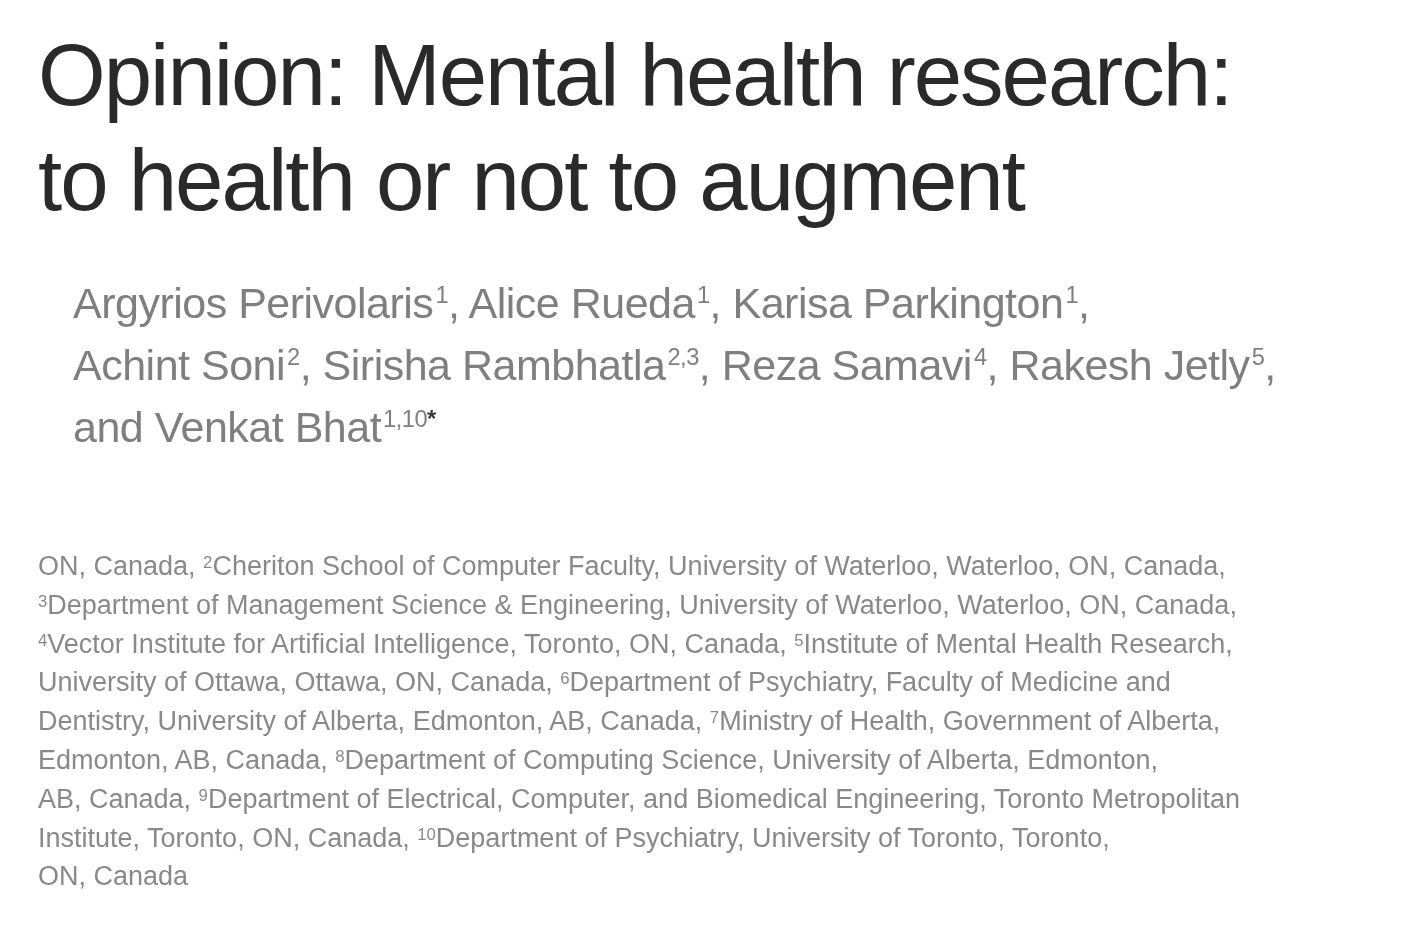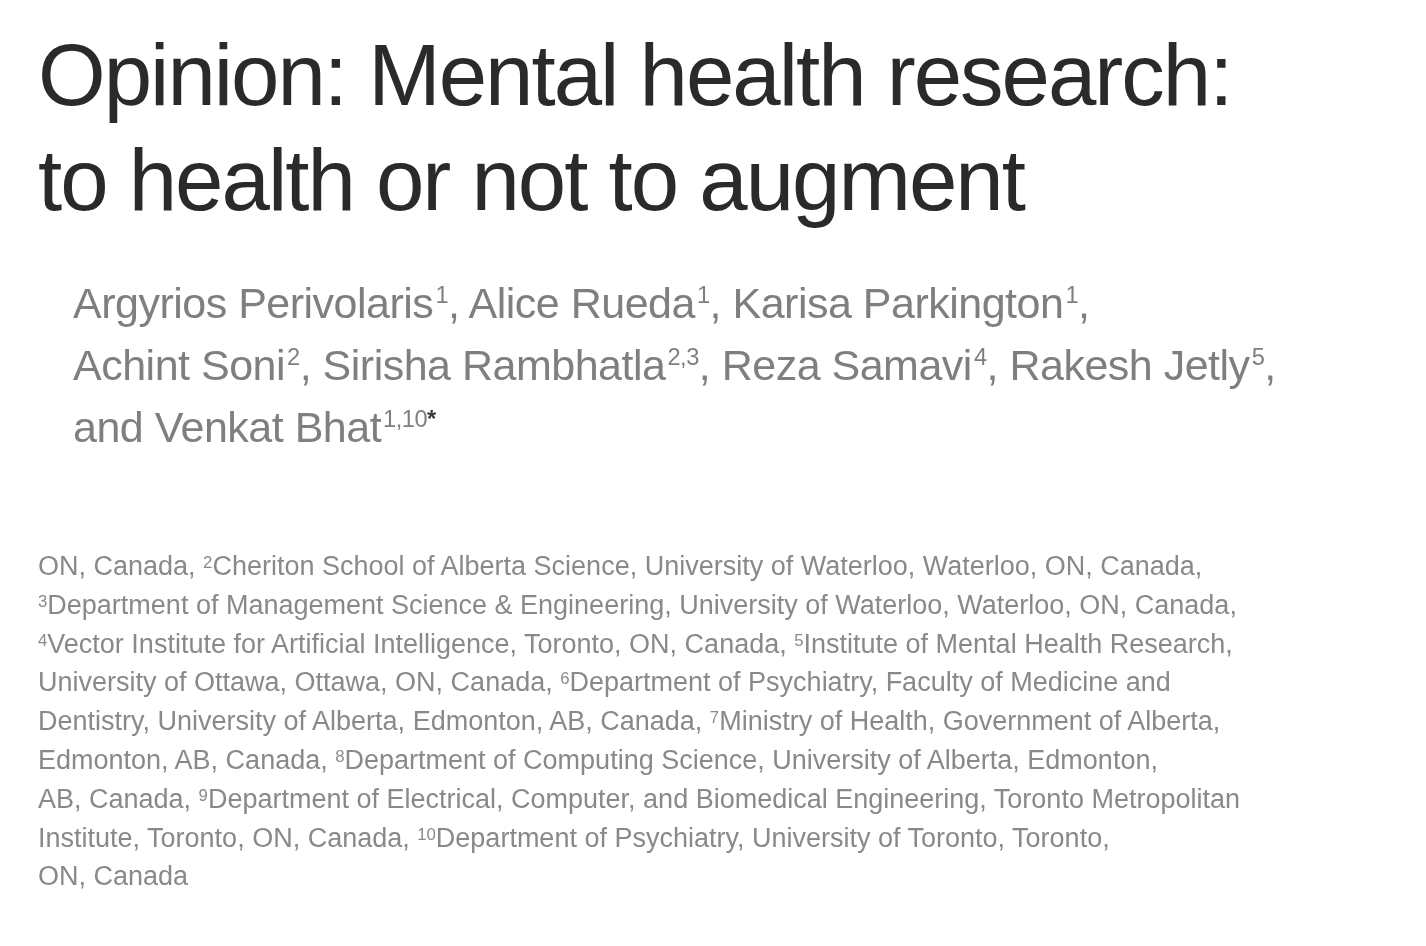--- a/index.html
+++ b/index.html
@@ -78,21 +78,21 @@
     <div>to health or not to augment</div>
   </div>
 
   <div class="authors-block">
       <div><span>Argyrios Perivolaris</span><sup>1</sup><span>, Alice Rueda</span><sup>1</sup><span>, Karisa Parkington</span><sup>1</sup><span>,</span></div>
       <div><span>Achint Soni</span><sup>2</sup><span>, Sirisha Rambhatla</span><sup>2,3</sup><span>, Reza Samavi</span><sup>4</sup><span>, Rakesh Jetly</span><sup>5</sup><span>,</span></div>
       <div><span>and Venkat Bhat</span><sup>1,10</sup><sup class="strong">*</sup></div>
     </div>
 
   <div class="affils-block">
-      <div><span>ON, Canada, </span><sup>2</sup><span>Cheriton School of Alberta Science, University of Waterloo, Waterloo, ON, Canada,</span></div>
+      <div><span>ON, Canada, </span><sup>2</sup><span>Cheriton School of Computer Faculty, University of Waterloo, Waterloo, ON, Canada,</span></div>
       <div><sup>3</sup><span>Department of Management Science &amp; Engineering, University of Waterloo, Waterloo, ON, Canada,</span></div>
       <div><sup>4</sup><span>Vector Institute for Artificial Intelligence, Toronto, ON, Canada, </span><sup>5</sup><span>Institute of Mental Health Research,</span></div>
       <div><span>University of Ottawa, Ottawa, ON, Canada, </span><sup>6</sup><span>Department of Psychiatry, Faculty of Medicine and</span></div>
       <div><span>Dentistry, University of Alberta, Edmonton, AB, Canada, </span><sup>7</sup><span>Ministry of Health, Government of Alberta,</span></div>
       <div><span>Edmonton, AB, Canada, </span><sup>8</sup><span>Department of Computing Science, University of Alberta, Edmonton,</span></div>
       <div><span>AB, Canada, </span><sup>9</sup><span>Department of Electrical, Computer, and Biomedical Engineering, Toronto Metropolitan</span></div>
       <div><span>Institute, Toronto, ON, Canada, </span><sup>10</sup><span>Department of Psychiatry, University of Toronto, Toronto,</span></div>
       <div><span>ON, Canada</span></div>
     </div>
 

